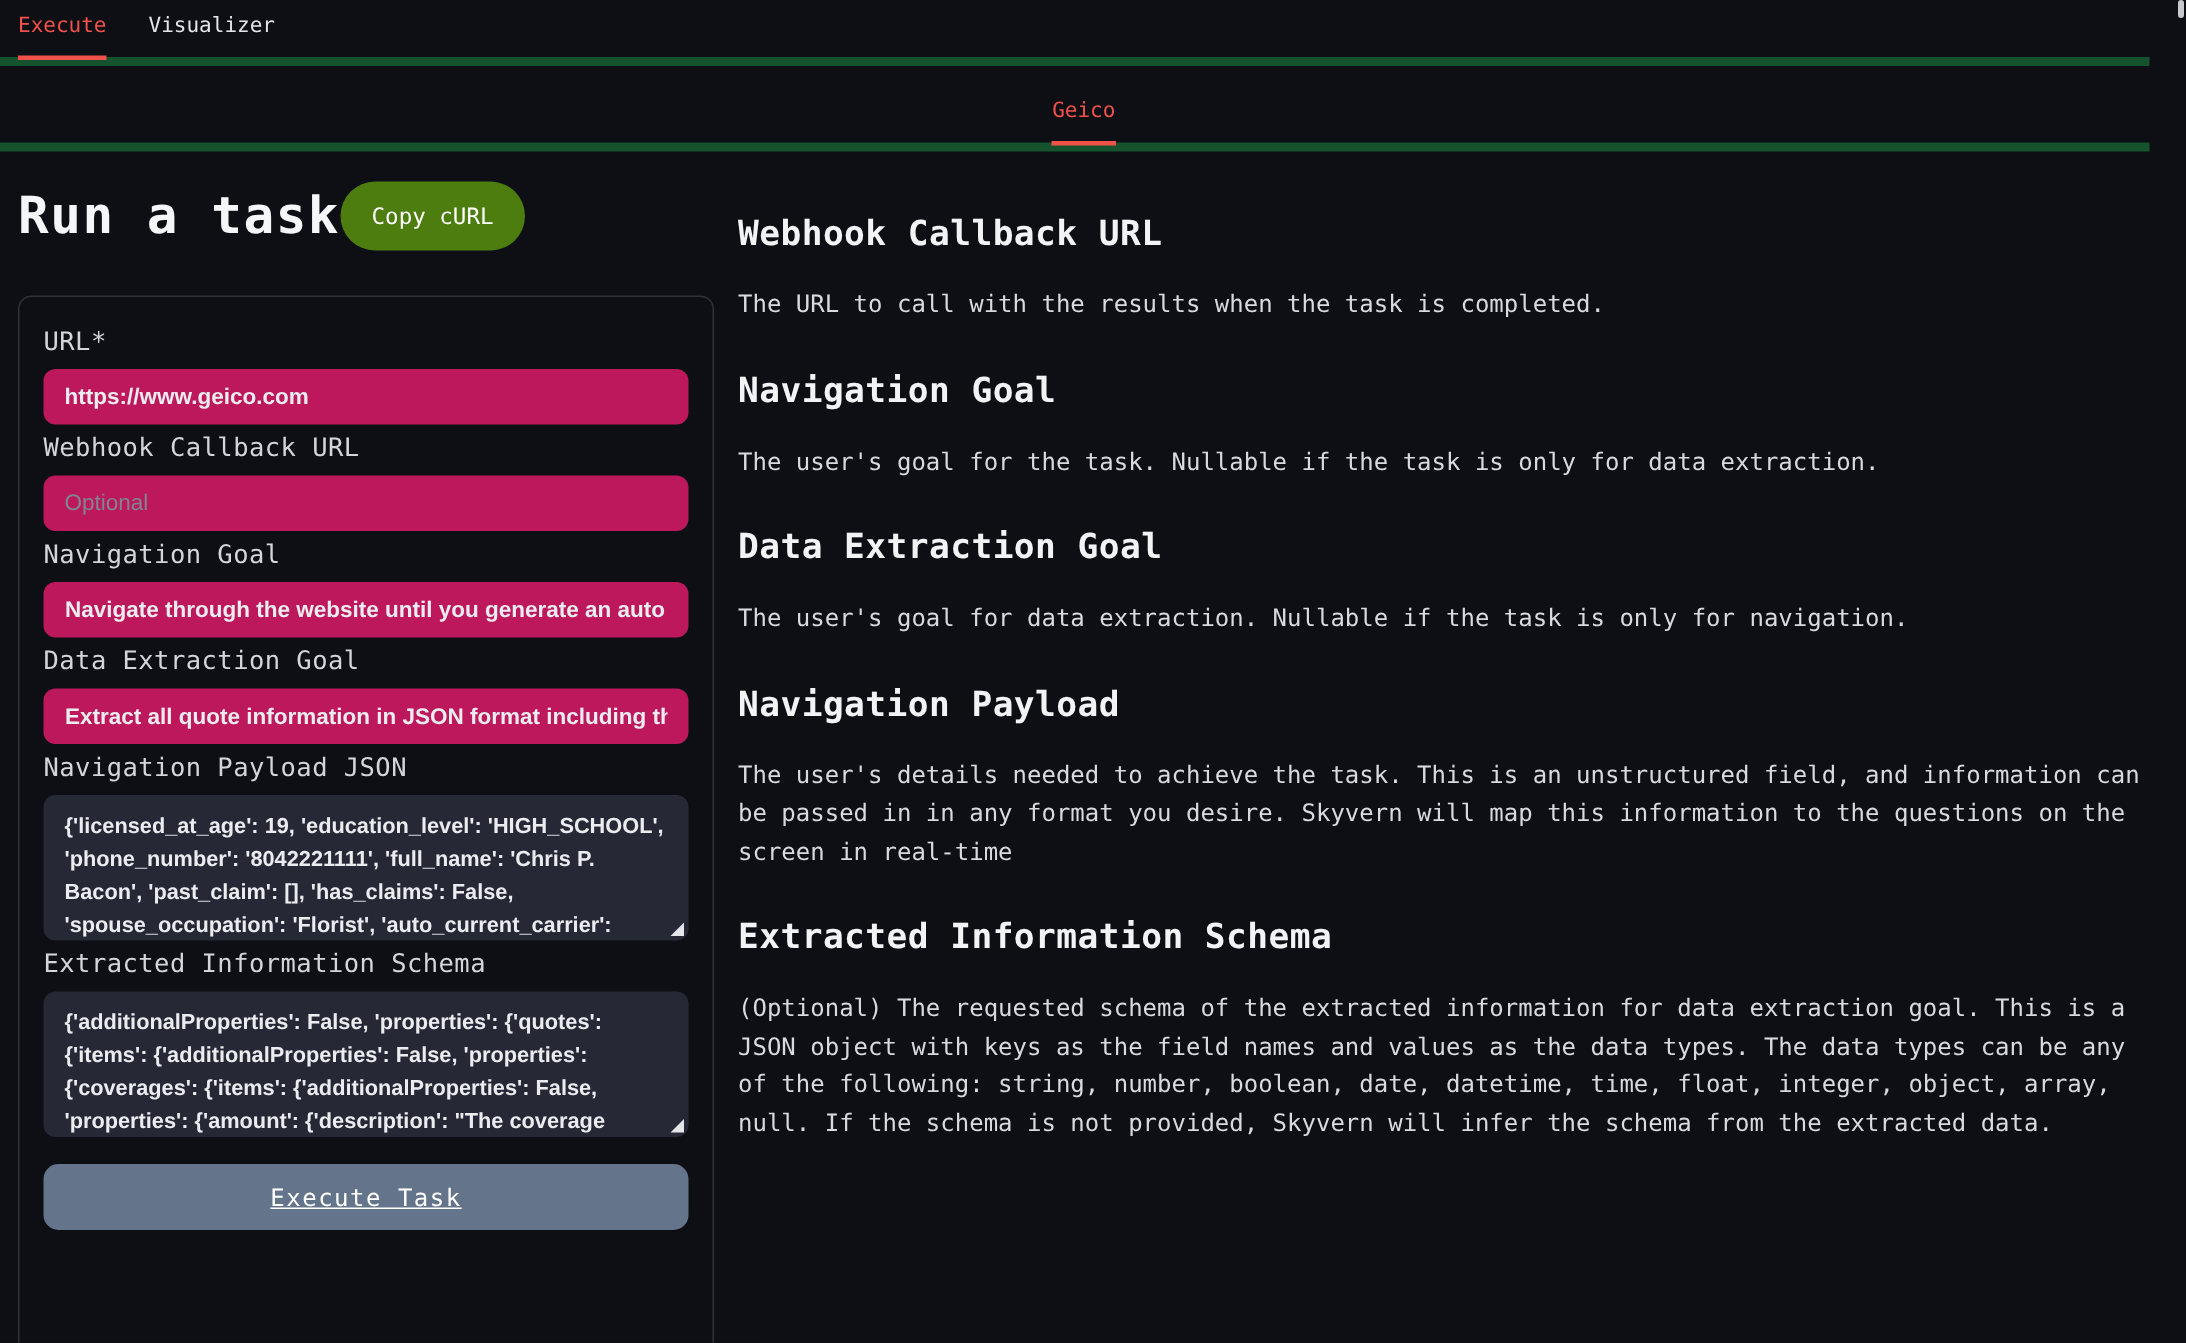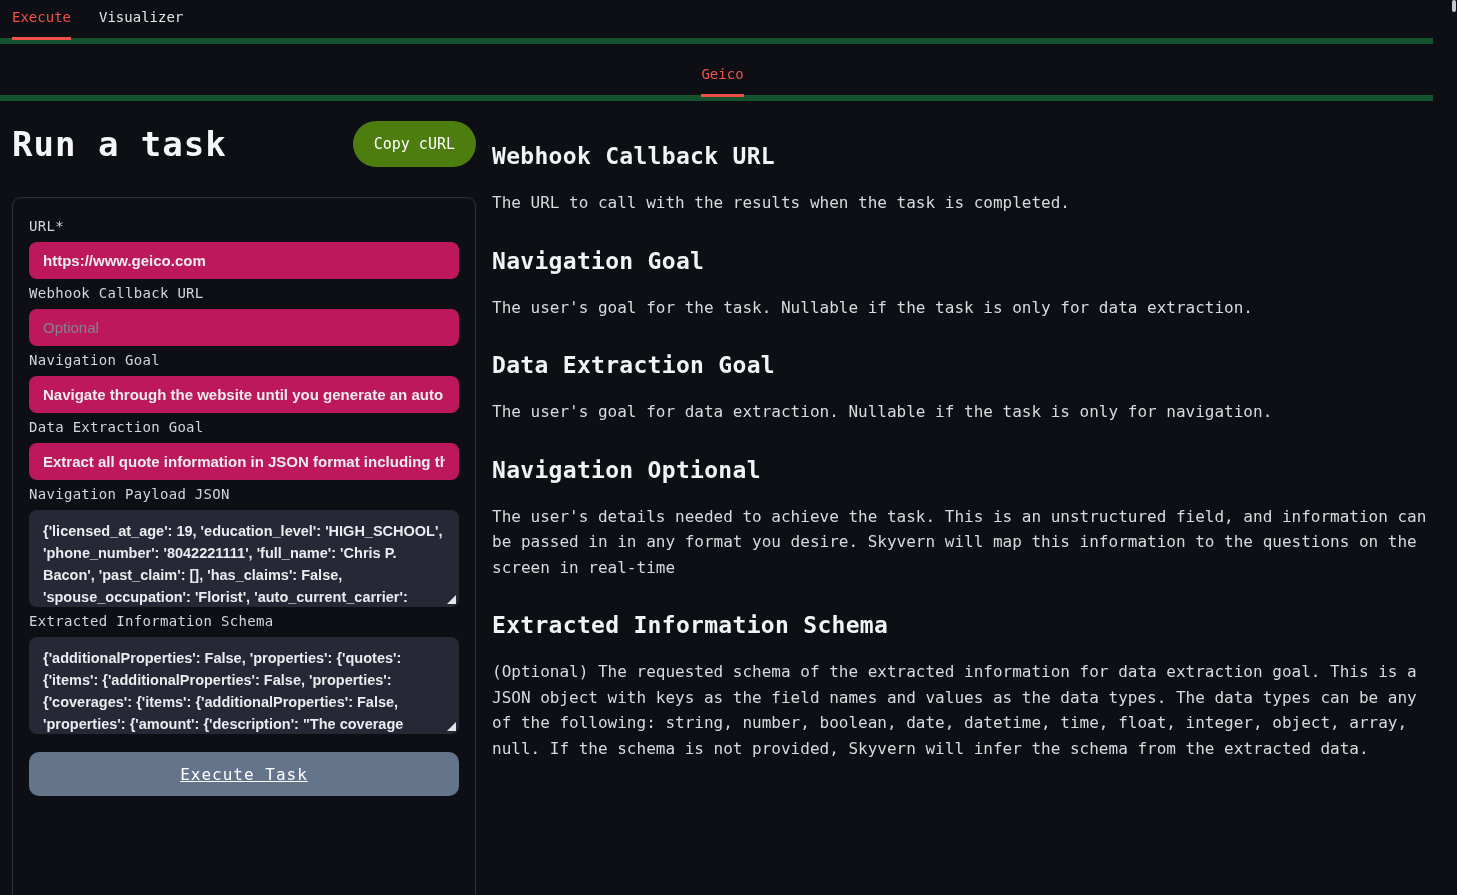--- a/index.html
+++ b/index.html
@@ -42,21 +42,21 @@
   .main {
     display:flex;
     padding:0 0 0 12px;
   }
   .left-col { width:464px; flex:none; }
   .right-col { margin-left:16px; width:940px; padding-top:10px; }
 
   
   .left-header {
     display:flex;
-    justify-content:space-between;
+    justify-content:flex-start;
     align-items:center;
     margin-top:19px;
     height:48px;
   }
   .page-title {
     font-size:34px;
     font-weight:bold;
     color:#f5f6f8;
     letter-spacing:1px;
   }
@@ -72,21 +72,21 @@
     cursor:pointer;
   }
   .card {
     margin-top:29px;
     border:1px solid #2f323b;
     border-radius:9px;
     padding:18px 16px 20px;
     min-height:720px;
   }
   .field-label {
-    font-size:14px;
+    font-size:17px;
     color:#d2d5da;
     margin:6px 0 8px;
     letter-spacing:0.3px;
   }
   .field-label.first { margin-top:2px; }
   .text-input {
     width:100%;
     height:37px;
     background:#be185d;
     border:none;
@@ -234,21 +234,21 @@
       <div class="doc-heading">Navigation Goal</div>
       <div class="doc-desc">The user's goal for the task. Nullable if the task is only for data extraction.</div>
     </div>
 
     <div class="doc-section">
       <div class="doc-heading">Data Extraction Goal</div>
       <div class="doc-desc">The user's goal for data extraction. Nullable if the task is only for navigation.</div>
     </div>
 
     <div class="doc-section">
-      <div class="doc-heading">Navigation Optional</div>
+      <div class="doc-heading">Navigation Payload</div>
       <div class="doc-desc">The user's details needed to achieve the task. This is an unstructured field, and information can be passed in in any format you desire. Skyvern will map this information to the questions on the screen in real-time</div>
     </div>
 
     <div class="doc-section">
       <div class="doc-heading">Extracted Information Schema</div>
       <div class="doc-desc">(Optional) The requested schema of the extracted information for data extraction goal. This is a JSON object with keys as the field names and values as the data types. The data types can be any of the following: string, number, boolean, date, datetime, time, float, integer, object, array, null. If the schema is not provided, Skyvern will infer the schema from the extracted data.</div>
     </div>
   </div>
 </div>
 

